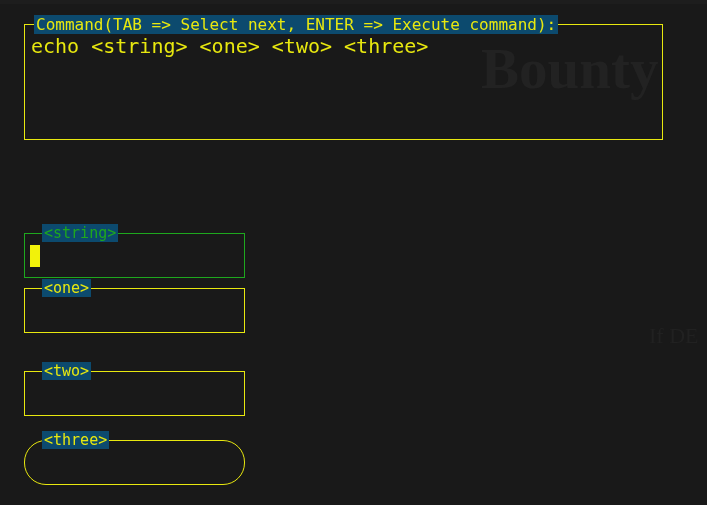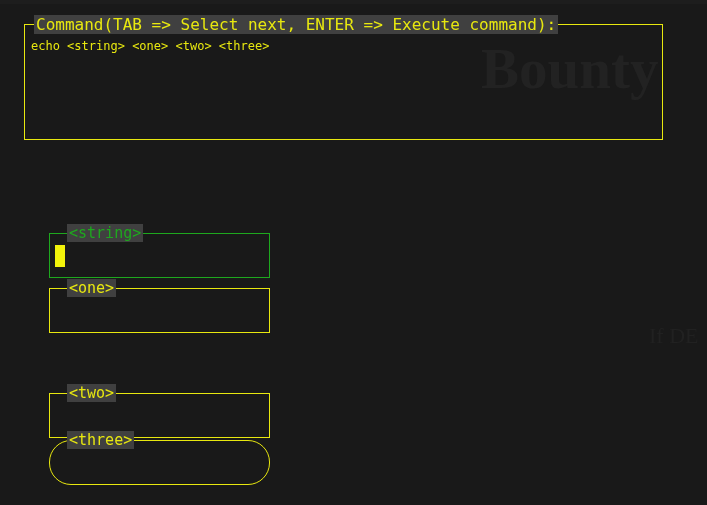--- a/index.html
+++ b/index.html
@@ -60,21 +60,21 @@
   .tui-box {
     position: absolute;
     border: 1px solid #e8e80f;
     background: transparent;
   }
   .tui-box > .box-label {
     position: absolute;
     top: -10px;
     left: 17px;
     padding: 0 2px;
-    background: #404040;
+    background: #0c4a6e;
     color: #e8e80f;
     font-family: "DejaVu Sans Mono", monospace;
     font-size: 15px;
     line-height: 18px;
     white-space: nowrap;
   }
   .tui-box.is-active {
     border-color: #1ea81e;
   }
   .tui-box.is-active > .box-label {
@@ -92,35 +92,34 @@
     left: 9px;
     font-size: 16px;
     line-height: 19px;
   }
   .command-text {
     position: absolute;
     left: 6px;
     top: 12px;
     color: #e8e80f;
     font-family: "DejaVu Sans Mono", monospace;
-    font-size: 12px;
+    font-size: 20px;
     line-height: 19px;
     white-space: pre;
   }
 
   
   .field-box {
     left: 24px;
     width: 221px;
     height: 45px;
-    margin-left: 25px;
   }
   #field-string { top: 233px; }
   #field-one    { top: 288px; }
-  #field-two    { top: 393px; text-decoration: underline; }
+  #field-two    { top: 371px; text-decoration: underline; }
   #field-three  { top: 440px; border-radius: 22px; }
 
   .field-value {
     position: absolute;
     left: 5px;
     top: 5px;
     right: 4px;
     color: #e8e80f;
     font-family: "DejaVu Sans Mono", monospace;
     font-size: 15px;

